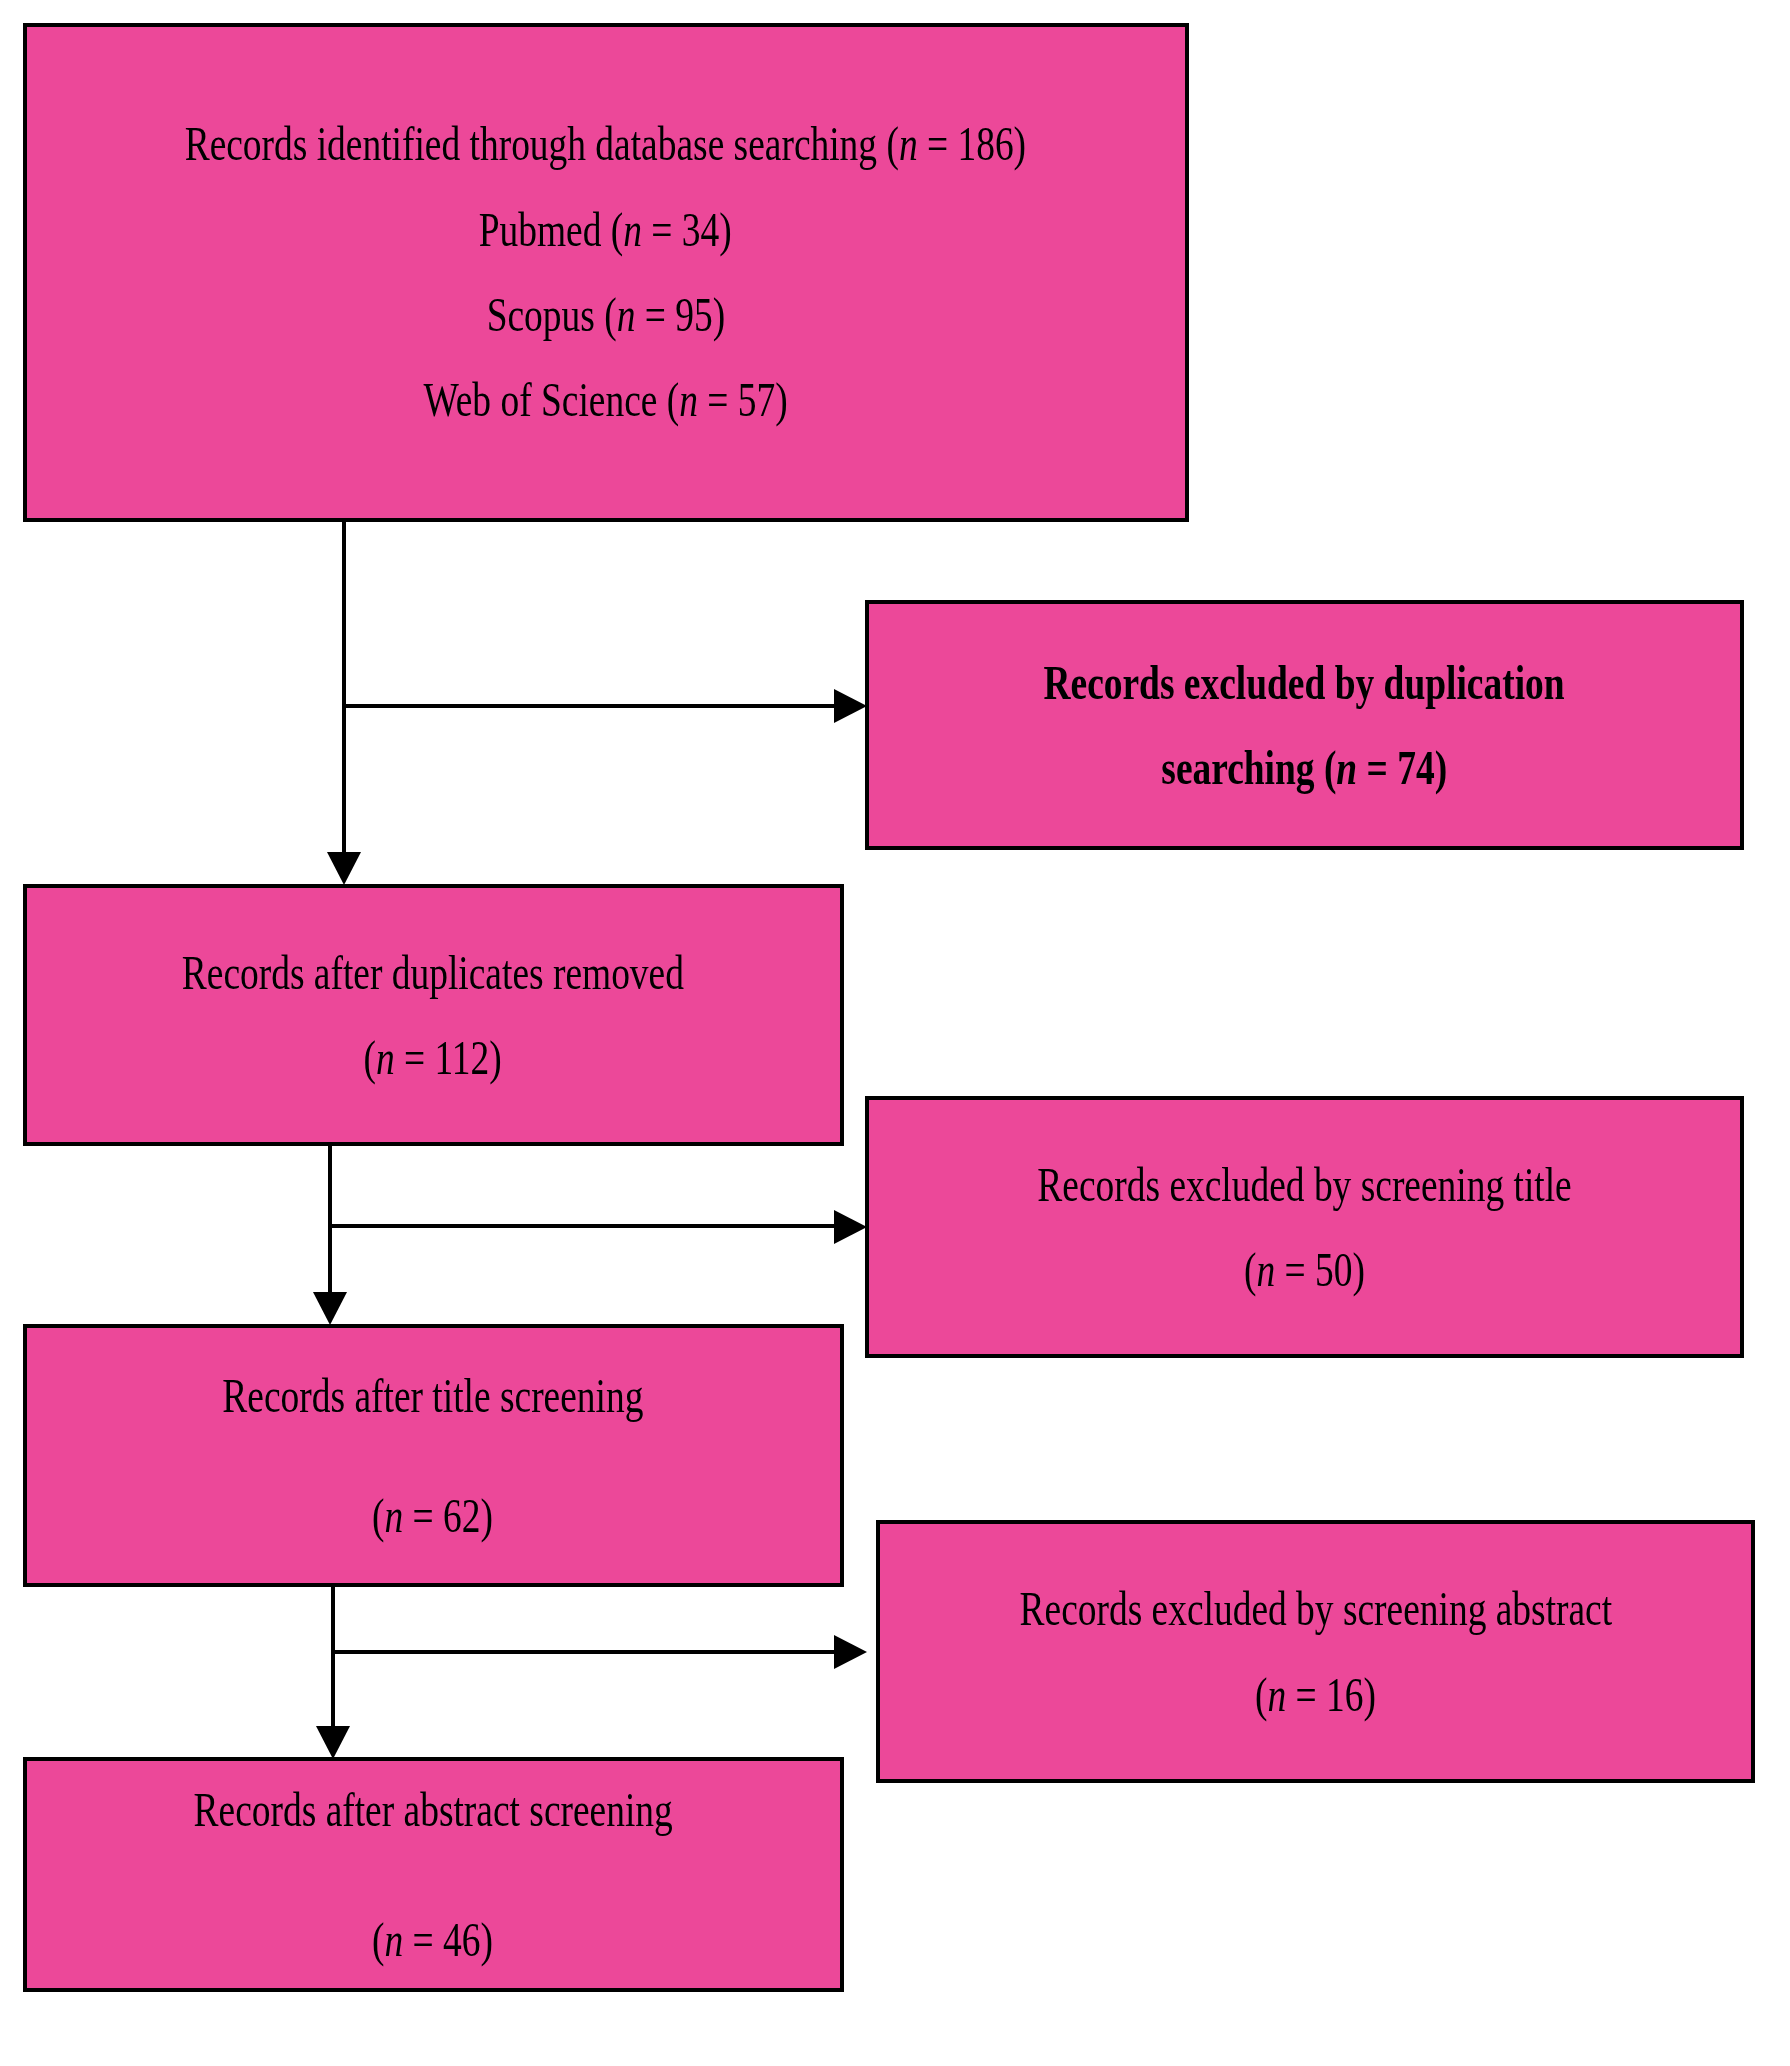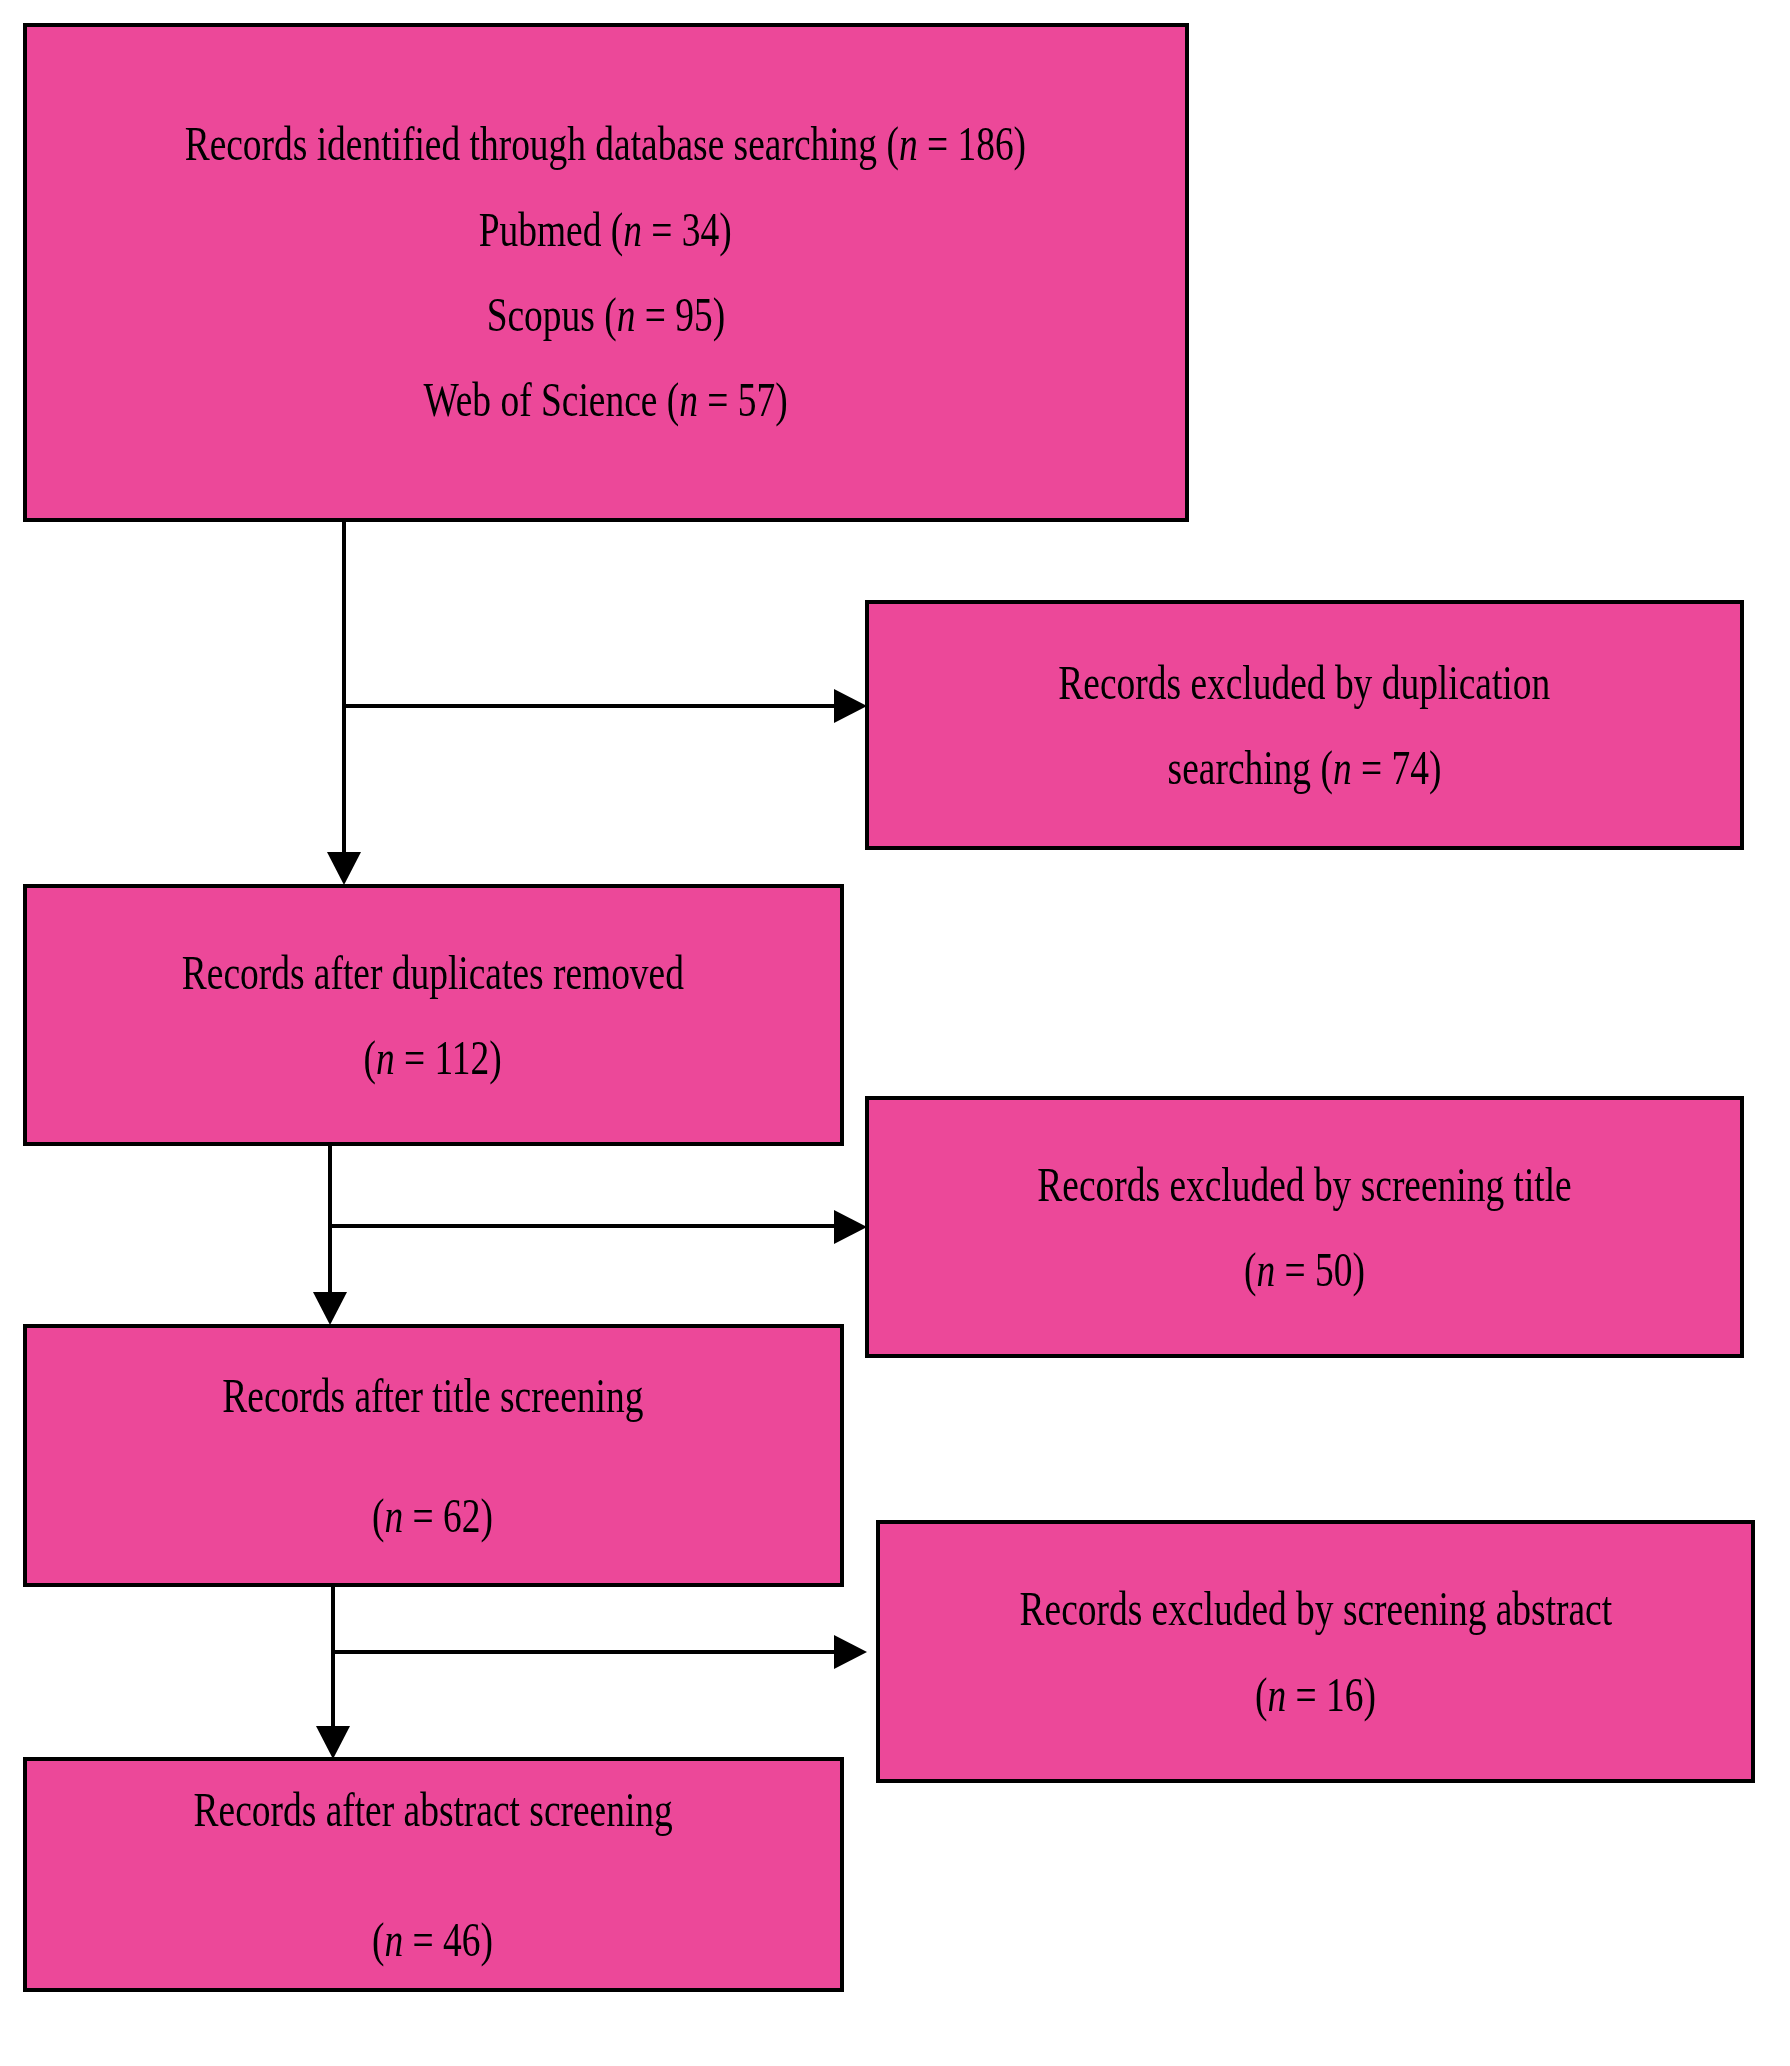--- a/index.html
+++ b/index.html
@@ -70,21 +70,21 @@
 
 <div id="page">
 
   <div class="flow-box" style="left:22.5px; top:22.5px; width:1166px; height:499px;">
     <div class="box-line"><span>Records identified through database searching (</span><span class="ital">n</span><span> = 186)</span></div>
     <div class="box-line"><span>Pubmed (</span><span class="ital">n</span><span> = 34)</span></div>
     <div class="box-line"><span>Scopus (</span><span class="ital">n</span><span> = 95)</span></div>
     <div class="box-line"><span>Web of Science (</span><span class="ital">n</span><span> = 57)</span></div>
   </div>
 
-  <div class="flow-box" style="left:865px; top:600px; width:879px; height:250px;">
+  <div class="flow-box" style="left:865px; top:600px; width:879px; height:250px;font-weight:bold;">
     <div class="box-line"><span>Records excluded by duplication</span></div>
     <div class="box-line"><span>searching (</span><span class="ital">n</span><span> = 74)</span></div>
   </div>
 
   <div class="flow-box" style="left:22.5px; top:884px; width:821px; height:262px;">
     <div class="box-line"><span>Records after duplicates removed</span></div>
     <div class="box-line"><span>(</span><span class="ital">n</span><span> = 112)</span></div>
   </div>
 
   <div class="flow-box" style="left:865px; top:1096px; width:879px; height:262px;">

